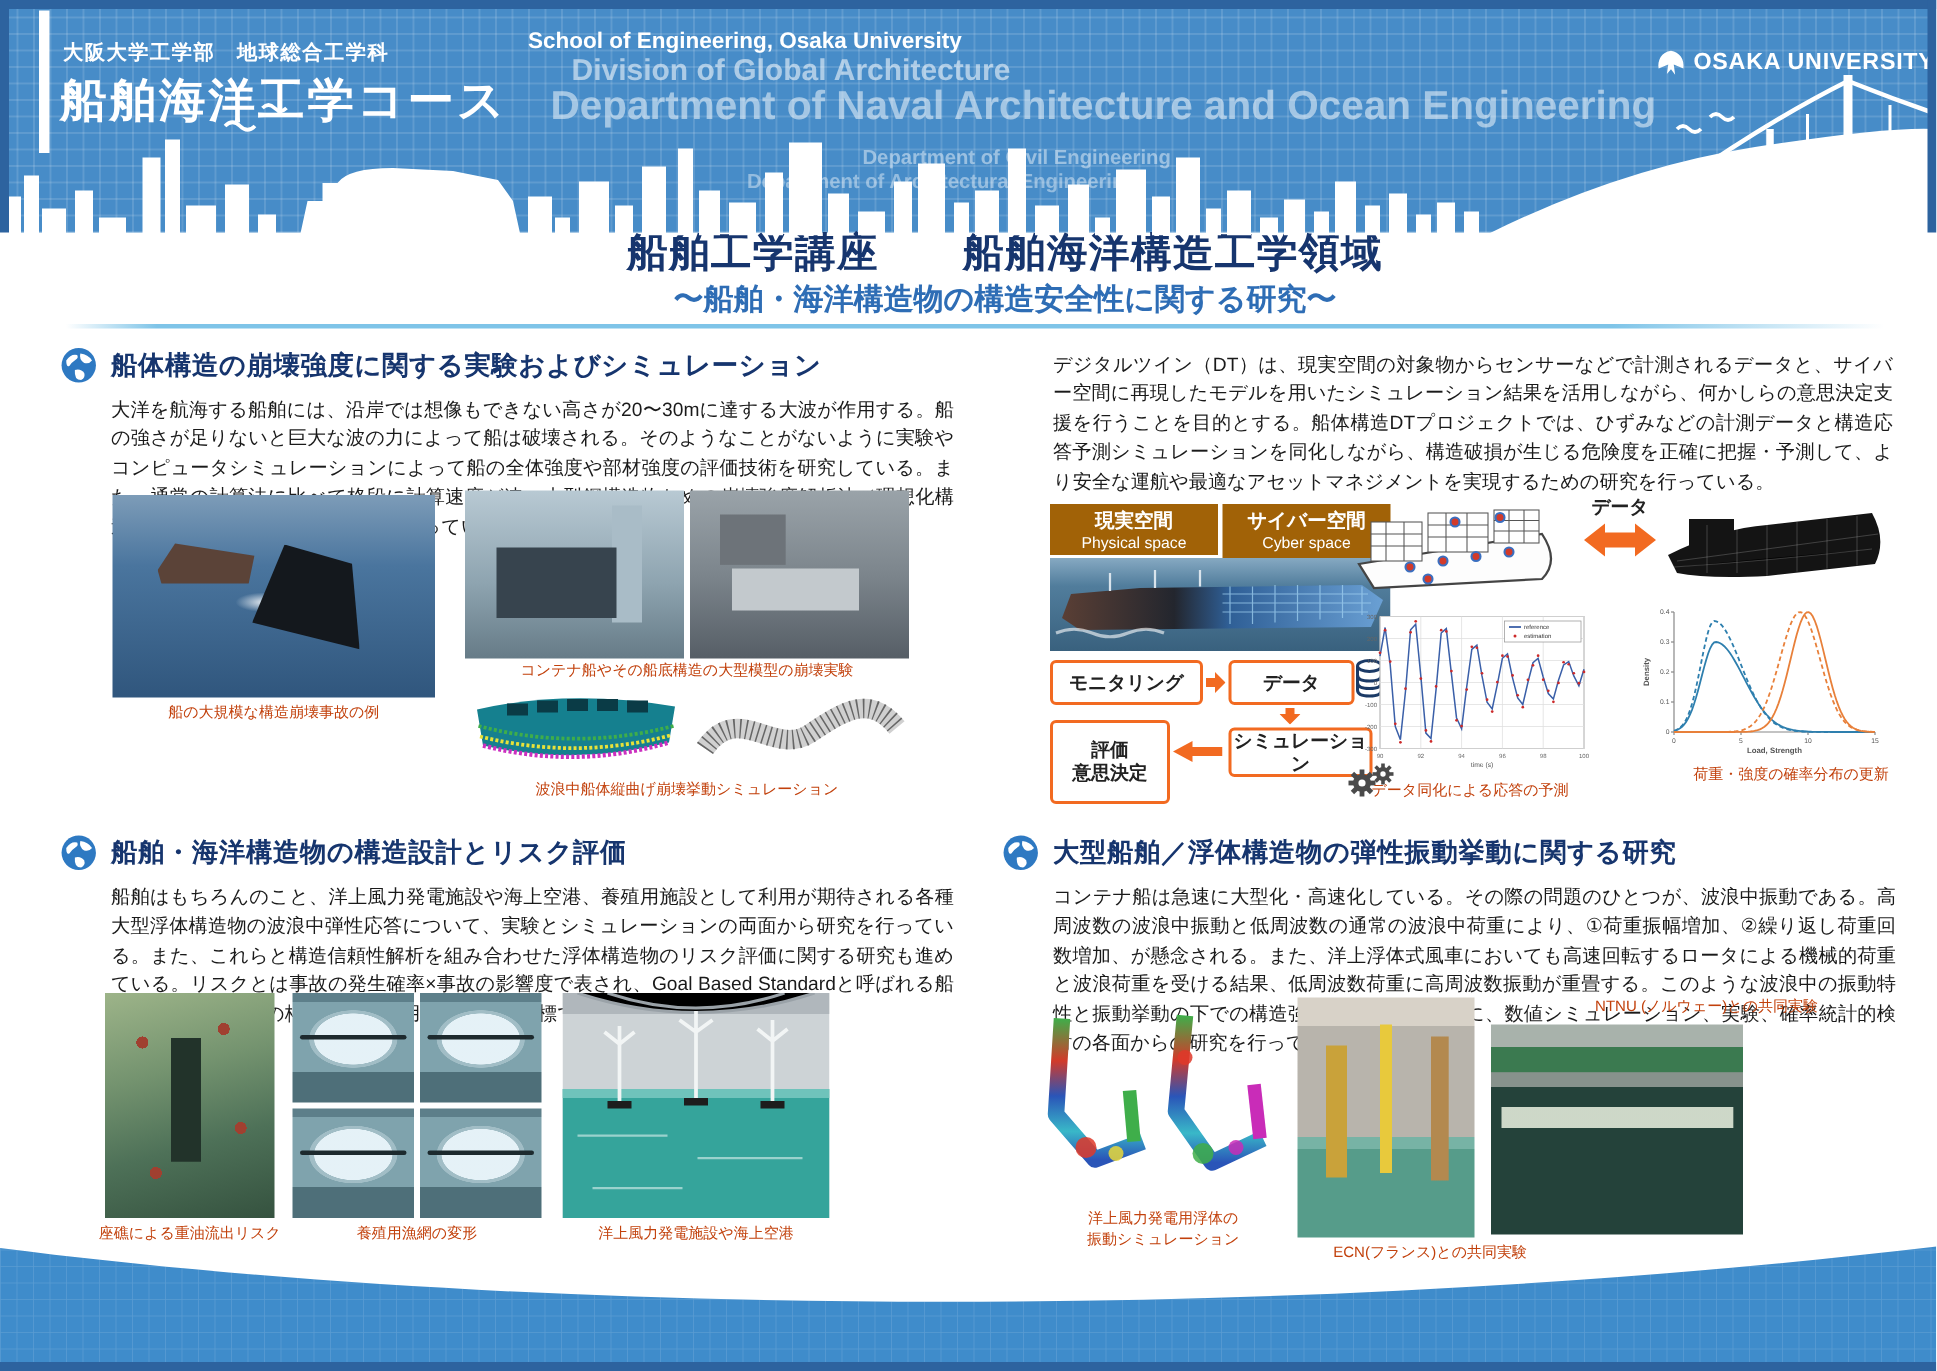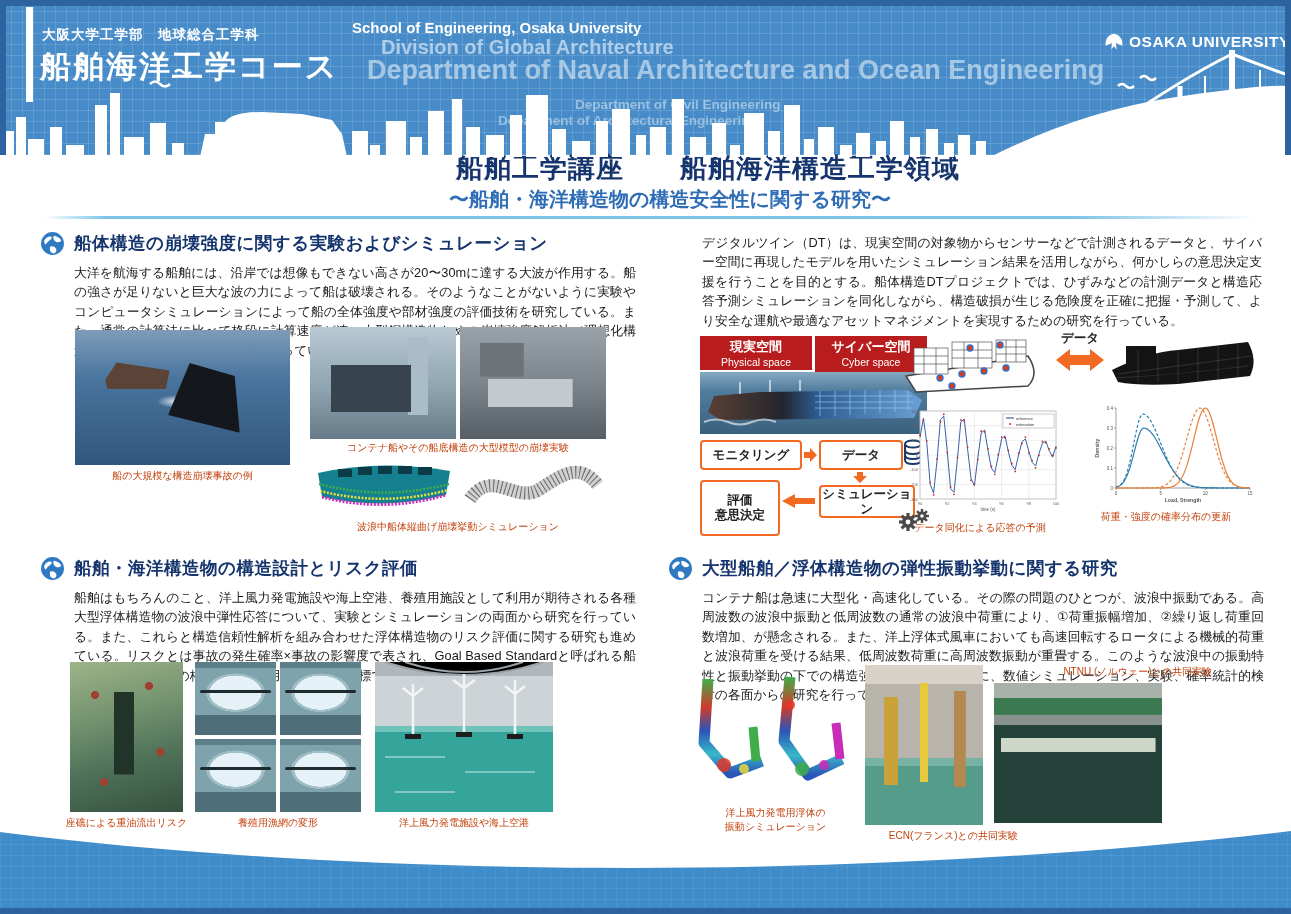--- a/index.html
+++ b/index.html
@@ -21,21 +21,21 @@
   .en1{position:absolute;left:352px;top:19px;font-size:15px;font-weight:bold;color:#fff;z-index:3}
   .en2{position:absolute;left:381px;top:36px;font-size:20px;font-weight:bold;color:rgba(255,255,255,.55);z-index:3}
   .en3{position:absolute;left:367px;top:55px;font-size:27px;font-weight:bold;color:rgba(255,255,255,.5);z-index:3}
   .en4{position:absolute;left:575px;top:97px;font-size:13.5px;font-weight:bold;color:rgba(255,255,255,.45);z-index:3}
   .en5{position:absolute;left:498px;top:113px;font-size:13.5px;font-weight:bold;color:rgba(255,255,255,.42);z-index:3}
   .uni-logo{position:absolute;left:1103px;top:31px;display:flex;align-items:center;gap:4px;z-index:3}
   .uni-logo span{color:#fff;font-size:15.5px;font-weight:bold;letter-spacing:.5px}
   .skyline{position:absolute;left:0;bottom:-2px;width:100%;height:115px;z-index:2}
 
   
-  .main-title{position:absolute;left:380px;top:150px;width:580px;text-align:right;
+  .main-title{position:absolute;left:380px;top:150px;width:580px;text-align:center;
               font-size:27px;font-weight:bold;color:#16356e;letter-spacing:1px}
   .sub-title{position:absolute;left:380px;top:186px;width:580px;text-align:center;
              font-size:20px;font-weight:bold;color:#2e6db5}
   .staff{position:absolute;left:925px;top:146px;font-size:14.5px;color:#222;line-height:1.6;font-weight:bold}
   .divider{position:absolute;left:44px;top:216px;width:1212px;height:3px;
     background:linear-gradient(90deg,rgba(126,196,232,0),#7ec4e8 5%,#7ec4e8 85%,rgba(126,196,232,0));}
 
   
   .section{position:absolute}
   .sec-head{display:flex;align-items:center;gap:9px;height:30px}
@@ -58,21 +58,21 @@
   .p-exp1{background:
      linear-gradient(#37444e,#37444e) 32% 58%/55% 42% no-repeat,
      linear-gradient(#a9bcc7,#a9bcc7) 78% 30%/14% 70% no-repeat,
      linear-gradient(180deg,#b8c9d3 0%,#8ea4b0 55%,#667b87 100%)}
   .p-exp2{background:
      linear-gradient(#c3c9cd,#c3c9cd) 45% 62%/58% 25% no-repeat,
      linear-gradient(#6d7379,#6d7379) 20% 20%/30% 30% no-repeat,
      linear-gradient(180deg,#9aa3a9 0%,#7c858c 50%,#565e66 100%)}
 
   
-  .space-lbl{position:absolute;background:#b91c1c;color:#fff;text-align:center;padding-top:2px}
+  .space-lbl{position:absolute;background:#a16207;color:#fff;text-align:center;padding-top:2px}
   .space-lbl .jp{font-size:13px;font-weight:bold;display:block}
   .space-lbl .en{font-size:10.5px;display:block}
   .fbox{position:absolute;border:2.5px solid #f26a21;border-radius:4px;background:#fff;
         display:flex;align-items:center;justify-content:center;text-align:center;
         font-size:12.5px;font-weight:bold;color:#222;line-height:1.2;white-space:pre-line}
   .oarrow{position:absolute}
   .arrow-lbl{position:absolute;font-size:12.5px;font-weight:bold;color:#222;text-align:center}
 
   
   .p-oil{background:
@@ -444,21 +444,21 @@
           <text x="21" y="29.60000000000001" font-size="4.5" fill="#555" text-anchor="end">0.3</text>
           <line x1="22" y1="8" x2="24" y2="8" stroke="#888" stroke-width="0.8"></line>
           <text x="21" y="9.6" font-size="4.5" fill="#555" text-anchor="end">0.4</text>
           <text x="91" y="102" font-size="5.2" fill="#555" text-anchor="middle" font-weight="bold">Load,  Strength</text>
           <text x="7" y="48" font-size="5.2" fill="#555" text-anchor="middle" font-weight="bold" transform="rotate(-90 7 48)">Density</text>
           <path d="M24.00,87.18L25.34,86.73L26.68,86.07L28.02,85.13L29.36,83.85L30.70,82.11L32.04,79.84L33.38,76.95L34.72,73.36L36.06,69.03L37.40,63.98L38.74,58.25L40.08,51.98L41.42,45.36L42.76,38.64L44.10,32.14L45.44,26.19L46.78,21.13L48.12,17.26L49.46,14.83L50.80,14.00L52.14,14.21L53.48,14.83L54.82,15.85L56.16,17.26L57.50,19.02L58.84,21.13L60.18,23.53L61.52,26.19L62.86,29.08L64.20,32.14L65.54,35.35L66.88,38.64L68.22,41.99L69.56,45.36L70.90,48.70L72.24,51.98L73.58,55.17L74.92,58.25L76.26,61.19L77.60,63.98L78.94,66.59L80.28,69.03L81.62,71.29L82.96,73.36L84.30,75.24L85.64,76.95L86.98,78.48L88.32,79.84L89.66,81.05L91.00,82.11L92.34,83.04L93.68,83.85L95.02,84.54L96.36,85.13L97.70,85.64L99.04,86.07L100.38,86.43L101.72,86.73L103.06,86.97L104.40,87.18L105.74,87.35L107.08,87.48L108.42,87.59L109.76,87.68L111.10,87.75L112.44,87.81L113.78,87.85L115.12,87.89L116.46,87.91L117.80,87.93L119.14,87.95L120.48,87.96L121.82,87.97L123.16,87.98L124.50,87.99L125.84,87.99L127.18,87.99L128.52,87.99L129.86,88.00L131.20,88.00L132.54,88.00L133.88,88.00L135.22,88.00L136.56,88.00L137.90,88.00L139.24,88.00L140.58,88.00L141.92,88.00L143.26,88.00L144.60,88.00L145.94,88.00L147.28,88.00L148.62,88.00L149.96,88.00L151.30,88.00L152.64,88.00L153.98,88.00L155.32,88.00L156.66,88.00L158.00,88.00" fill="none" stroke="#2e7fae" stroke-width="1.2" stroke-dasharray="3,2"></path>
           <path d="M24.00,87.23L25.34,86.84L26.68,86.29L28.02,85.52L29.36,84.48L30.70,83.10L32.04,81.32L33.38,79.08L34.72,76.33L36.06,73.04L37.40,69.21L38.74,64.88L40.08,60.12L41.42,55.06L42.76,49.88L44.10,44.76L45.44,39.96L46.78,35.69L48.12,32.20L49.46,29.68L50.80,28.27L52.14,28.02L53.48,28.27L54.82,28.83L56.16,29.68L57.50,30.81L58.84,32.20L60.18,33.84L61.52,35.69L62.86,37.74L64.20,39.96L65.54,42.31L66.88,44.76L68.22,47.30L69.56,49.88L70.90,52.47L72.24,55.06L73.58,57.62L74.92,60.12L76.26,62.54L77.60,64.88L78.94,67.10L80.28,69.21L81.62,71.19L82.96,73.04L84.30,74.75L85.64,76.33L86.98,77.77L88.32,79.08L89.66,80.26L91.00,81.32L92.34,82.26L93.68,83.10L95.02,83.83L96.36,84.48L97.70,85.03L99.04,85.52L100.38,85.93L101.72,86.29L103.06,86.59L104.40,86.84L105.74,87.05L107.08,87.23L108.42,87.38L109.76,87.50L111.10,87.60L112.44,87.68L113.78,87.75L115.12,87.80L116.46,87.85L117.80,87.88L119.14,87.91L120.48,87.93L121.82,87.94L123.16,87.96L124.50,87.97L125.84,87.98L127.18,87.98L128.52,87.99L129.86,87.99L131.20,87.99L132.54,87.99L133.88,88.00L135.22,88.00L136.56,88.00L137.90,88.00L139.24,88.00L140.58,88.00L141.92,88.00L143.26,88.00L144.60,88.00L145.94,88.00L147.28,88.00L148.62,88.00L149.96,88.00L151.30,88.00L152.64,88.00L153.98,88.00L155.32,88.00L156.66,88.00L158.00,88.00" fill="none" stroke="#2e7fae" stroke-width="1.2"></path>
           <path d="M24.00,88.00L25.34,88.00L26.68,88.00L28.02,88.00L29.36,88.00L30.70,88.00L32.04,88.00L33.38,88.00L34.72,88.00L36.06,88.00L37.40,88.00L38.74,88.00L40.08,88.00L41.42,88.00L42.76,88.00L44.10,88.00L45.44,88.00L46.78,88.00L48.12,88.00L49.46,87.99L50.80,87.99L52.14,87.99L53.48,87.98L54.82,87.97L56.16,87.95L57.50,87.93L58.84,87.90L60.18,87.86L61.52,87.80L62.86,87.72L64.20,87.61L65.54,87.47L66.88,87.27L68.22,87.02L69.56,86.69L70.90,86.26L72.24,85.71L73.58,85.03L74.92,84.18L76.26,83.14L77.60,81.87L78.94,80.35L80.28,78.55L81.62,76.43L82.96,73.99L84.30,71.20L85.64,68.05L86.98,64.55L88.32,60.71L89.66,56.56L91.00,52.13L92.34,47.49L93.68,42.71L95.02,37.86L96.36,33.05L97.70,28.37L99.04,23.94L100.38,19.87L101.72,16.25L103.06,13.20L104.40,10.79L105.74,9.10L107.08,8.18L108.42,8.04L109.76,8.71L111.10,10.15L112.44,12.32L113.78,15.17L115.12,18.61L116.46,22.54L117.80,26.86L119.14,31.47L120.48,36.25L121.82,41.09L123.16,45.91L124.50,50.61L125.84,55.11L127.18,59.36L128.52,63.31L129.86,66.92L131.20,70.19L132.54,73.10L133.88,75.66L135.22,77.88L136.56,79.78L137.90,81.39L139.24,82.74L140.58,83.86L141.92,84.77L143.26,85.50L144.60,86.09L145.94,86.55L147.28,86.92L148.62,87.20L149.96,87.41L151.30,87.57L152.64,87.69L153.98,87.78L155.32,87.84L156.66,87.89L158.00,87.92" fill="none" stroke="#e8803a" stroke-width="1.2" stroke-dasharray="3,2"></path>
           <path d="M24.00,88.00L25.34,88.00L26.68,88.00L28.02,88.00L29.36,88.00L30.70,88.00L32.04,88.00L33.38,88.00L34.72,88.00L36.06,88.00L37.40,88.00L38.74,88.00L40.08,88.00L41.42,88.00L42.76,88.00L44.10,88.00L45.44,88.00L46.78,88.00L48.12,88.00L49.46,88.00L50.80,88.00L52.14,88.00L53.48,88.00L54.82,88.00L56.16,88.00L57.50,88.00L58.84,88.00L60.18,88.00L61.52,88.00L62.86,87.99L64.20,87.99L65.54,87.98L66.88,87.97L68.22,87.96L69.56,87.93L70.90,87.90L72.24,87.85L73.58,87.77L74.92,87.66L76.26,87.51L77.60,87.30L78.94,87.00L80.28,86.61L81.62,86.08L82.96,85.38L84.30,84.49L85.64,83.34L86.98,81.91L88.32,80.13L89.66,77.98L91.00,75.41L92.34,72.39L93.68,68.89L95.02,64.93L96.36,60.51L97.70,55.67L99.04,50.49L100.38,45.05L101.72,39.48L103.06,33.90L104.40,28.49L105.74,23.40L107.08,18.80L108.42,14.85L109.76,11.70L111.10,9.47L112.44,8.24L113.78,8.06L115.12,8.94L116.46,10.85L117.80,13.70L119.14,17.40L120.48,21.80L121.82,26.75L123.16,32.07L124.50,37.61L125.84,43.20L127.18,48.70L128.52,53.98L129.86,58.94L131.20,63.50L132.54,67.62L133.88,71.27L135.22,74.45L136.56,77.17L137.90,79.46L139.24,81.36L140.58,82.90L141.92,84.13L143.26,85.11L144.60,85.87L145.94,86.45L147.28,86.88L148.62,87.21L149.96,87.45L151.30,87.62L152.64,87.74L153.98,87.83L155.32,87.88L156.66,87.92L158.00,87.95" fill="none" stroke="#e8803a" stroke-width="1.2"></path>
         </svg>
-      <div class="cap" style="left:400px;top:282px;width:196px">荷重・強度の確率分布の更新</div>
+      <div class="cap" style="left:428px;top:282px;width:196px">荷重・強度の確率分布の更新</div>
     </div>
   </div>
 
   <div class="section" style="left:40px;top:553px;width:598px;height:300px">
     <div class="sec-head">
       <svg width="25" height="25" viewBox="0 0 24 24">
         <circle cx="12" cy="12" r="11" fill="#2e79c2"></circle>
         <path fill="#fff" d="M4,9 q3,-4.5 7,-3.5 q1,2 -1,3 q-3,2 -4,4 q-2,1 -2,-3.5 Z"></path>
         <path fill="#fff" d="M13,4.5 q5,.5 7.5,4.5 q-2,2.5 -5,1.5 q-3.5,-2 -2.5,-6 Z"></path>
         <path fill="#fff" d="M9.5,15 q4,-1 6,2 q1,3 -2,4.5 q-4.5,0 -4,-6.5 Z"></path>

